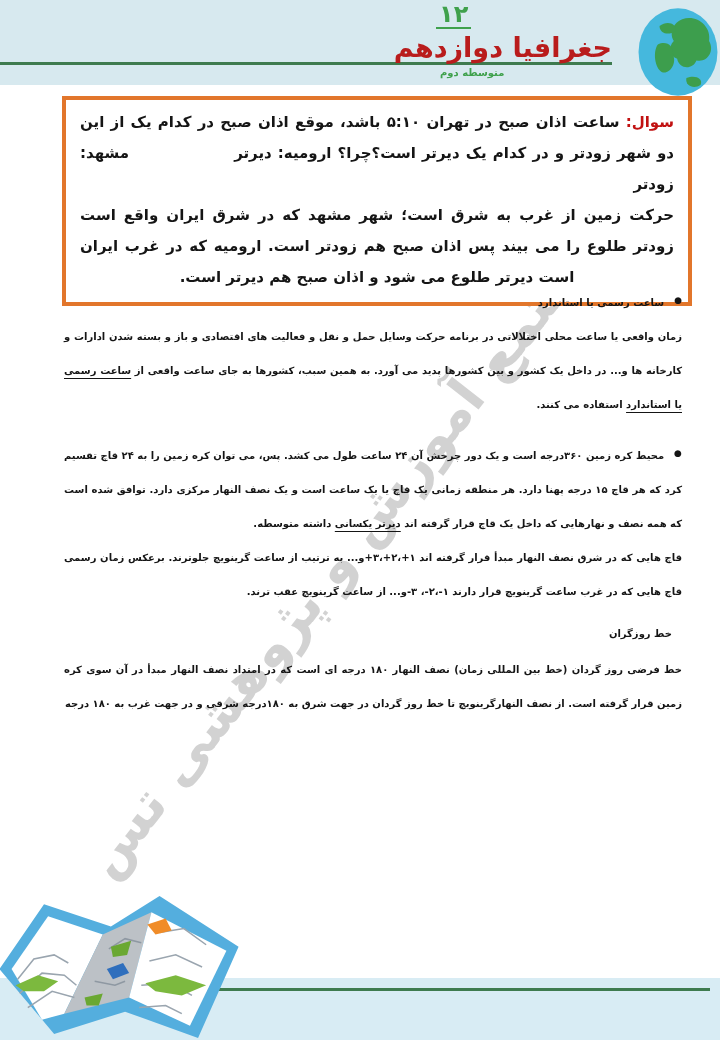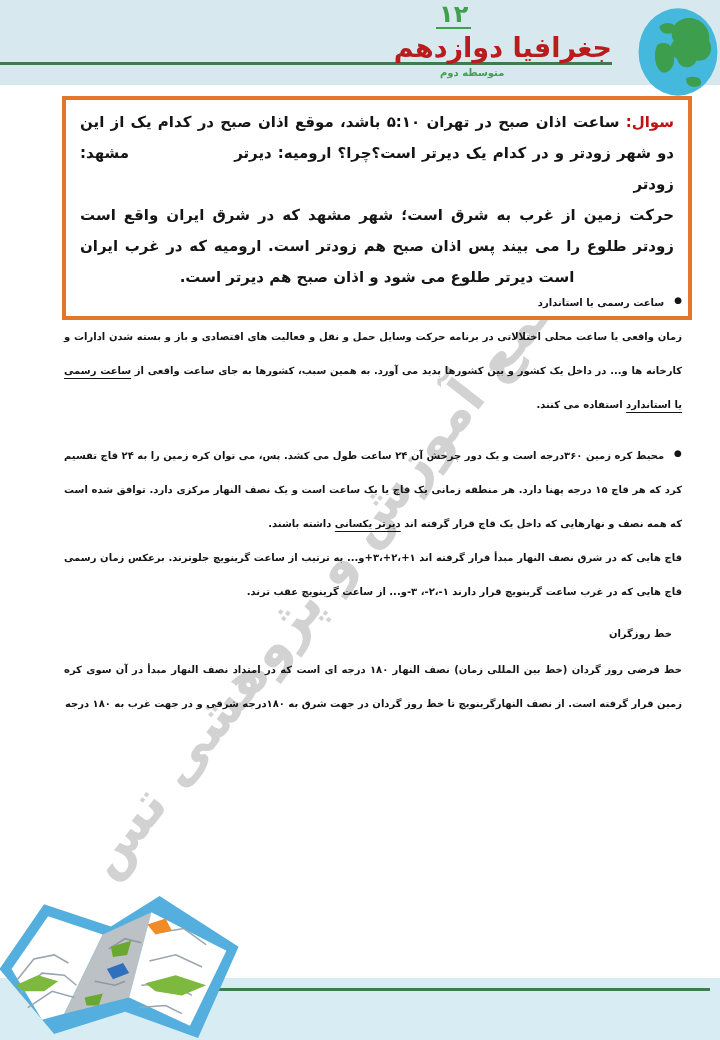--- a/index.html
+++ b/index.html
@@ -49,21 +49,21 @@
     text-align:center; direction:rtl;
     font-size:54px; font-weight:bold; letter-spacing:2px;
     color:#8a8a8a; opacity:0.38; z-index:0;
     white-space:nowrap; pointer-events:none;
   }
 
   
   .qbox {
     position:absolute; top:96px; left:62px; width:630px;
     border:4px solid #e2762b; background:#ffffff;
-    padding:7px 14px 23px;
+    padding:7px 14px 9px;
     direction:rtl; font-size:15px; font-weight:bold; line-height:31px;
     z-index:1;
   }
   .q-para   { text-align:justify; }
   .q-label  { color:#c11212; }
   .q-gap    { display:inline-block; width:105px; }
   .q-answer { text-align:justify; text-align-last:center; }
 
   
   .content {
@@ -119,21 +119,21 @@
       <span class="q-label">سوال:</span><span> ساعت اذان صبح در تهران ۵:۱۰ باشد، موقع اذان صبح در کدام یک از این دو شهر زودتر و در کدام یک دیرتر است؟چرا؟ ارومیه: دیرتر</span><span class="q-gap"></span><span>مشهد: زودتر</span>
     </div>
     <div class="q-answer">حرکت زمین از غرب به شرق است؛ شهر مشهد که در شرق ایران واقع است زودتر طلوع را می بیند پس اذان صبح هم زودتر است. ارومیه که در غرب ایران است دیرتر طلوع می شود و اذان صبح هم دیرتر است.</div>
   </div>
 
   <div class="content">
     <p><span class="dot"></span><span>ساعت رسمی یا استاندارد</span></p>
 
     <p><span>زمان واقعی یا ساعت محلی اختلالاتی در برنامه حرکت وسایل حمل و نقل و فعالیت های اقتصادی و باز و بسته شدن ادارات و کارخانه ها و... در داخل یک کشور و بین کشورها پدید می آورد. به همین سبب، کشورها به جای ساعت واقعی از </span><span class="u">ساعت رسمی یا استاندارد</span><span> استفاده می کنند.</span></p>
 
-    <p class="mt"><span class="dot"></span><span>محیط کره زمین ۳۶۰درجه است و یک دور چرخش آن ۲۴ ساعت طول می کشد. پس، می توان کره زمین را به ۲۴ قاچ تقسیم کرد که هر قاچ ۱۵ درجه پهنا دارد. هر منطقه زمانی یک قاچ یا یک ساعت است و یک نصف النهار مرکزی دارد. توافق شده است که همه نصف و نهارهایی که داخل یک قاچ قرار گرفته اند </span><span class="u">دیرتر یکسانی</span><span> داشته باشند.</span></p>
+    <p class="mt"><span class="dot"></span><span>محیط کره زمین ۳۶۰درجه است و یک دور چرخش آن ۲۴ ساعت طول می کشد. پس، می توان کره زمین را به ۲۴ قاچ تقسیم کرد که هر قاچ ۱۵ درجه پهنا دارد. هر منطقه زمانی یک قاچ یا یک ساعت است و یک نصف النهار مرکزی دارد. توافق شده است که همه نصف و نهارهایی که داخل یک قاچ قرار گرفته اند </span><span class="u">دیرتر یکسانی</span><span> داشته متوسطه.</span></p>
 
     <p>قاچ هایی که در شرق نصف النهار مبدأ قرار گرفته اند ۱+،۲+،۳+و... به ترتیب از ساعت گرینویچ جلوترند. برعکس زمان رسمی قاچ هایی که در غرب ساعت گرینویچ قرار دارند ۱-،۲-، ۳-و... از ساعت گرینویچ عقب ترند.</p>
 
 
     <p class="h">خط روزگران</p>
 
     <p>خط فرضی روز گردان (خط بین المللی زمان) نصف النهار ۱۸۰ درجه ای است که در امتداد نصف النهار مبدأ در آن سوی کره زمین قرار گرفته است. از نصف النهارگرینویچ تا خط روز گردان در جهت شرق به ۱۸۰درجه شرقی و در جهت غرب به ۱۸۰ درجه</p>
   </div>
 
   <div class="footer-band">

